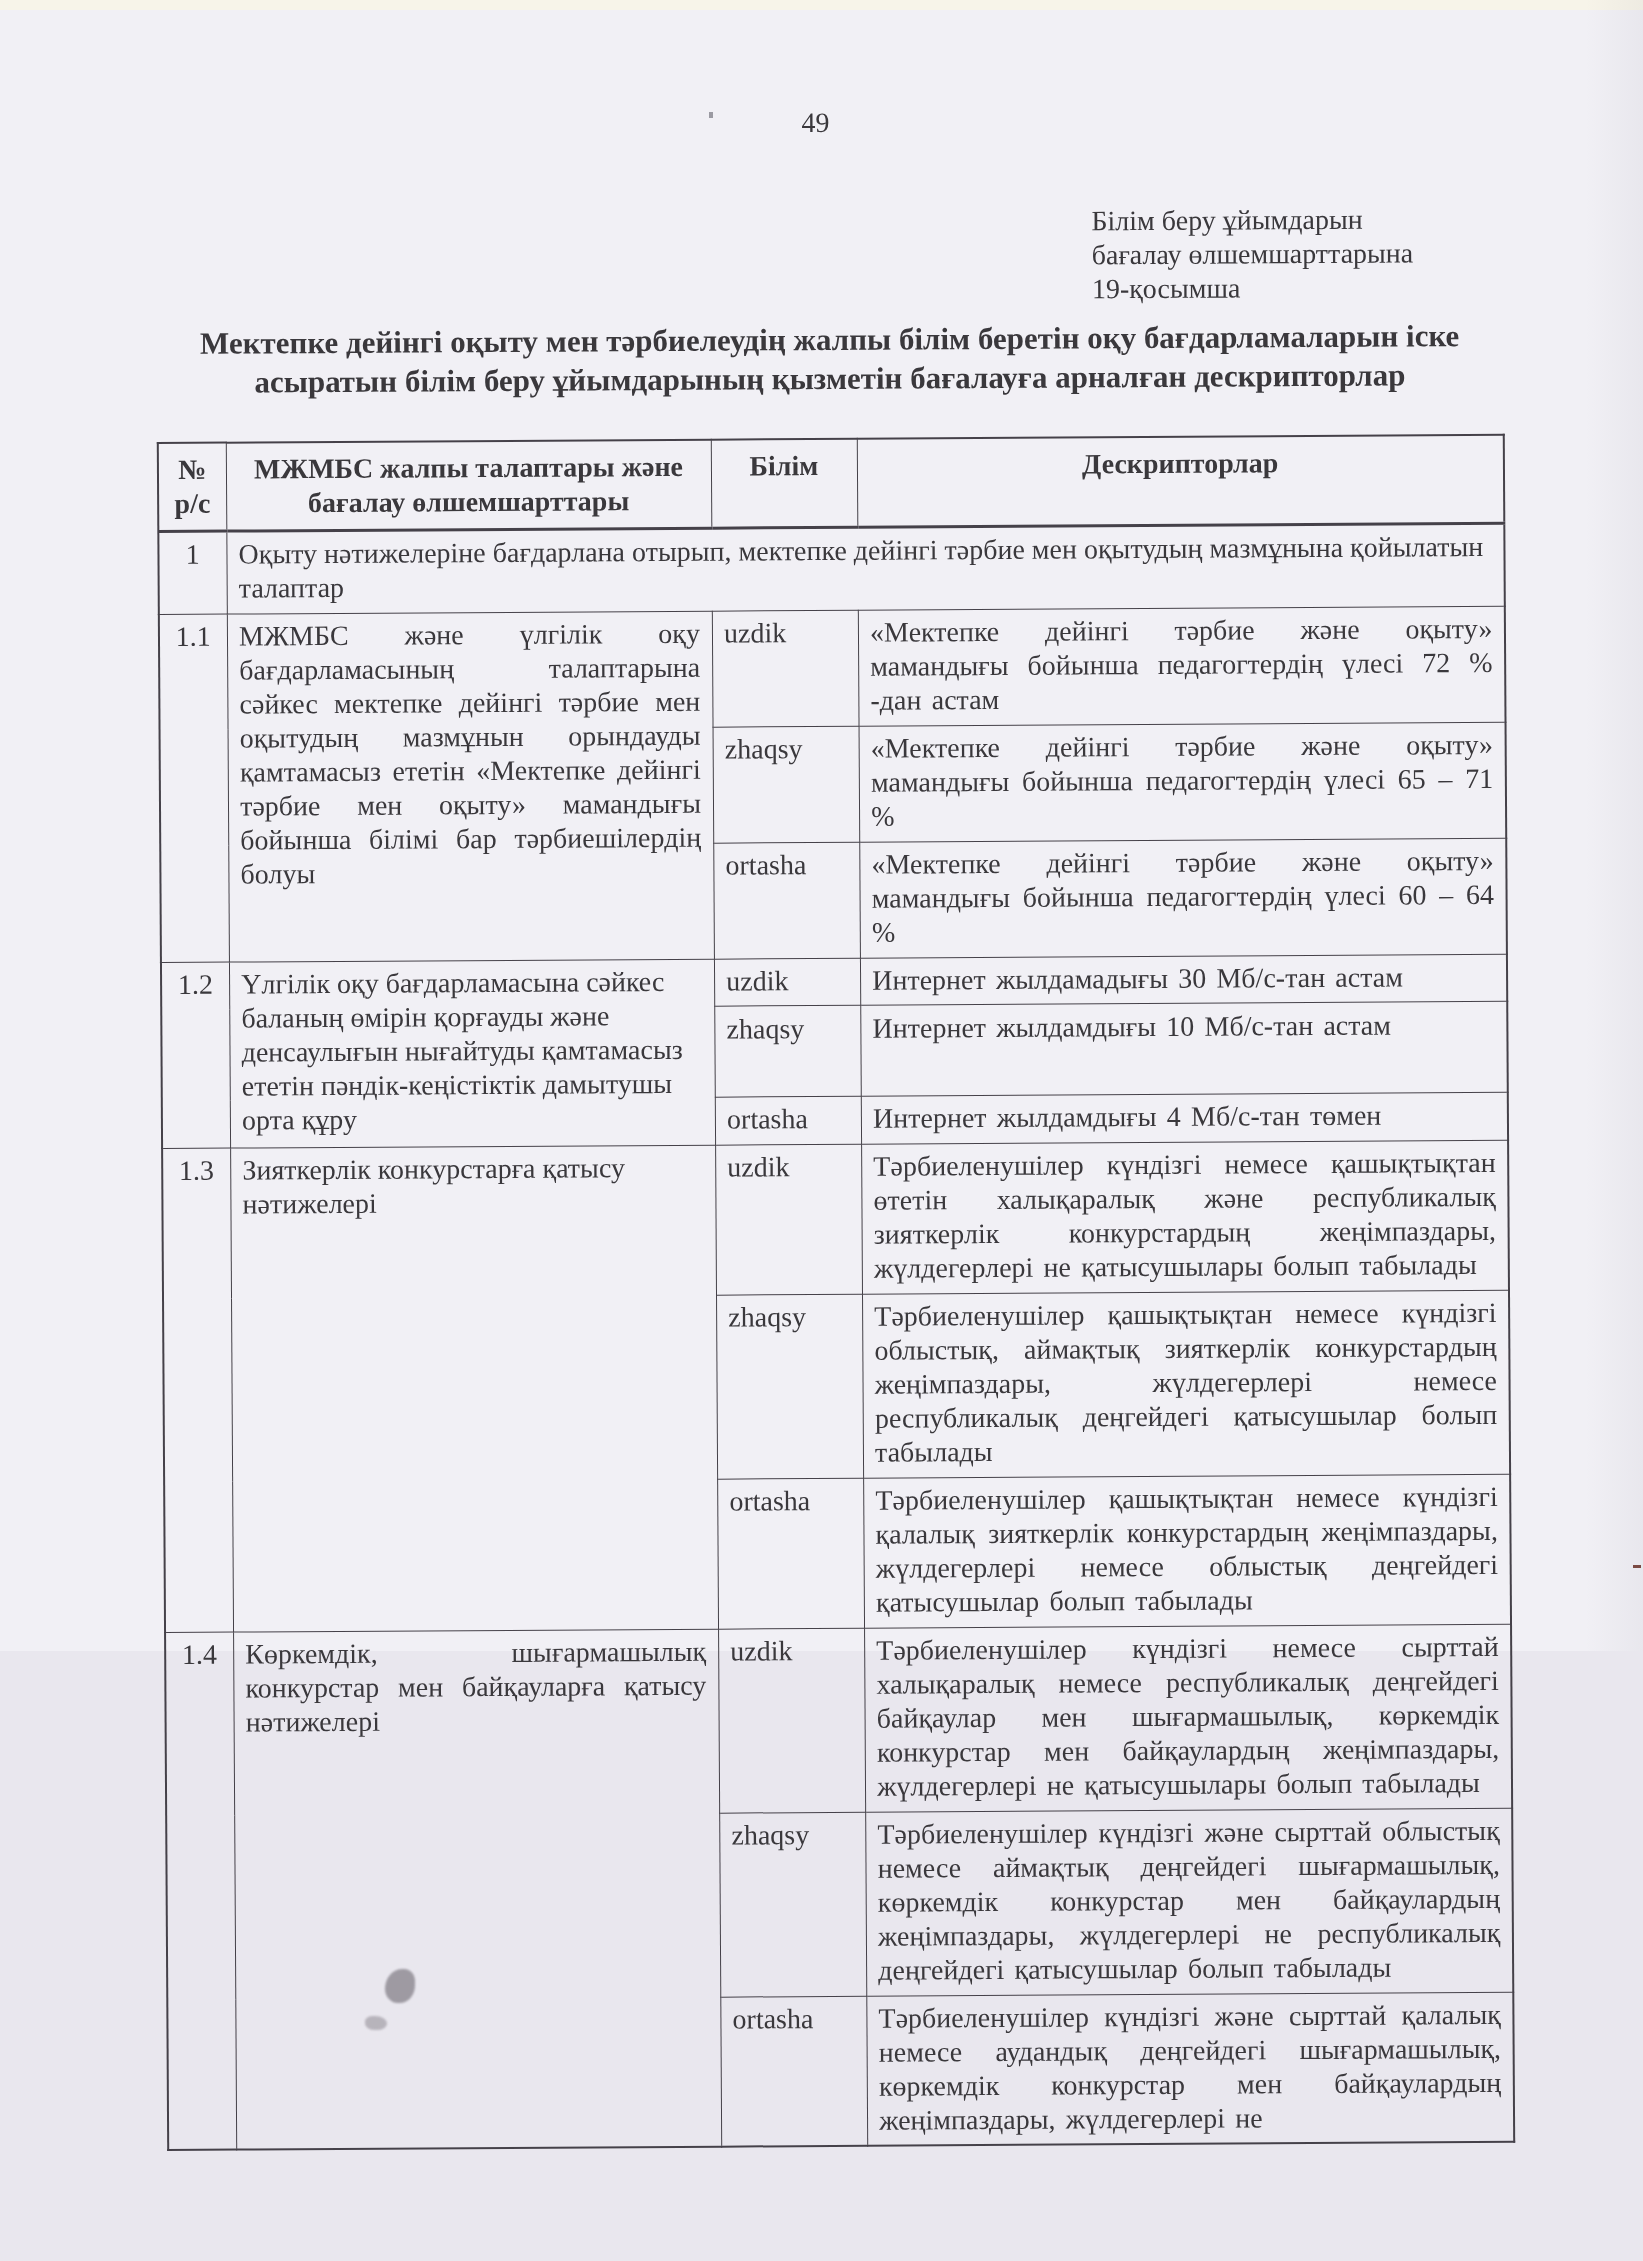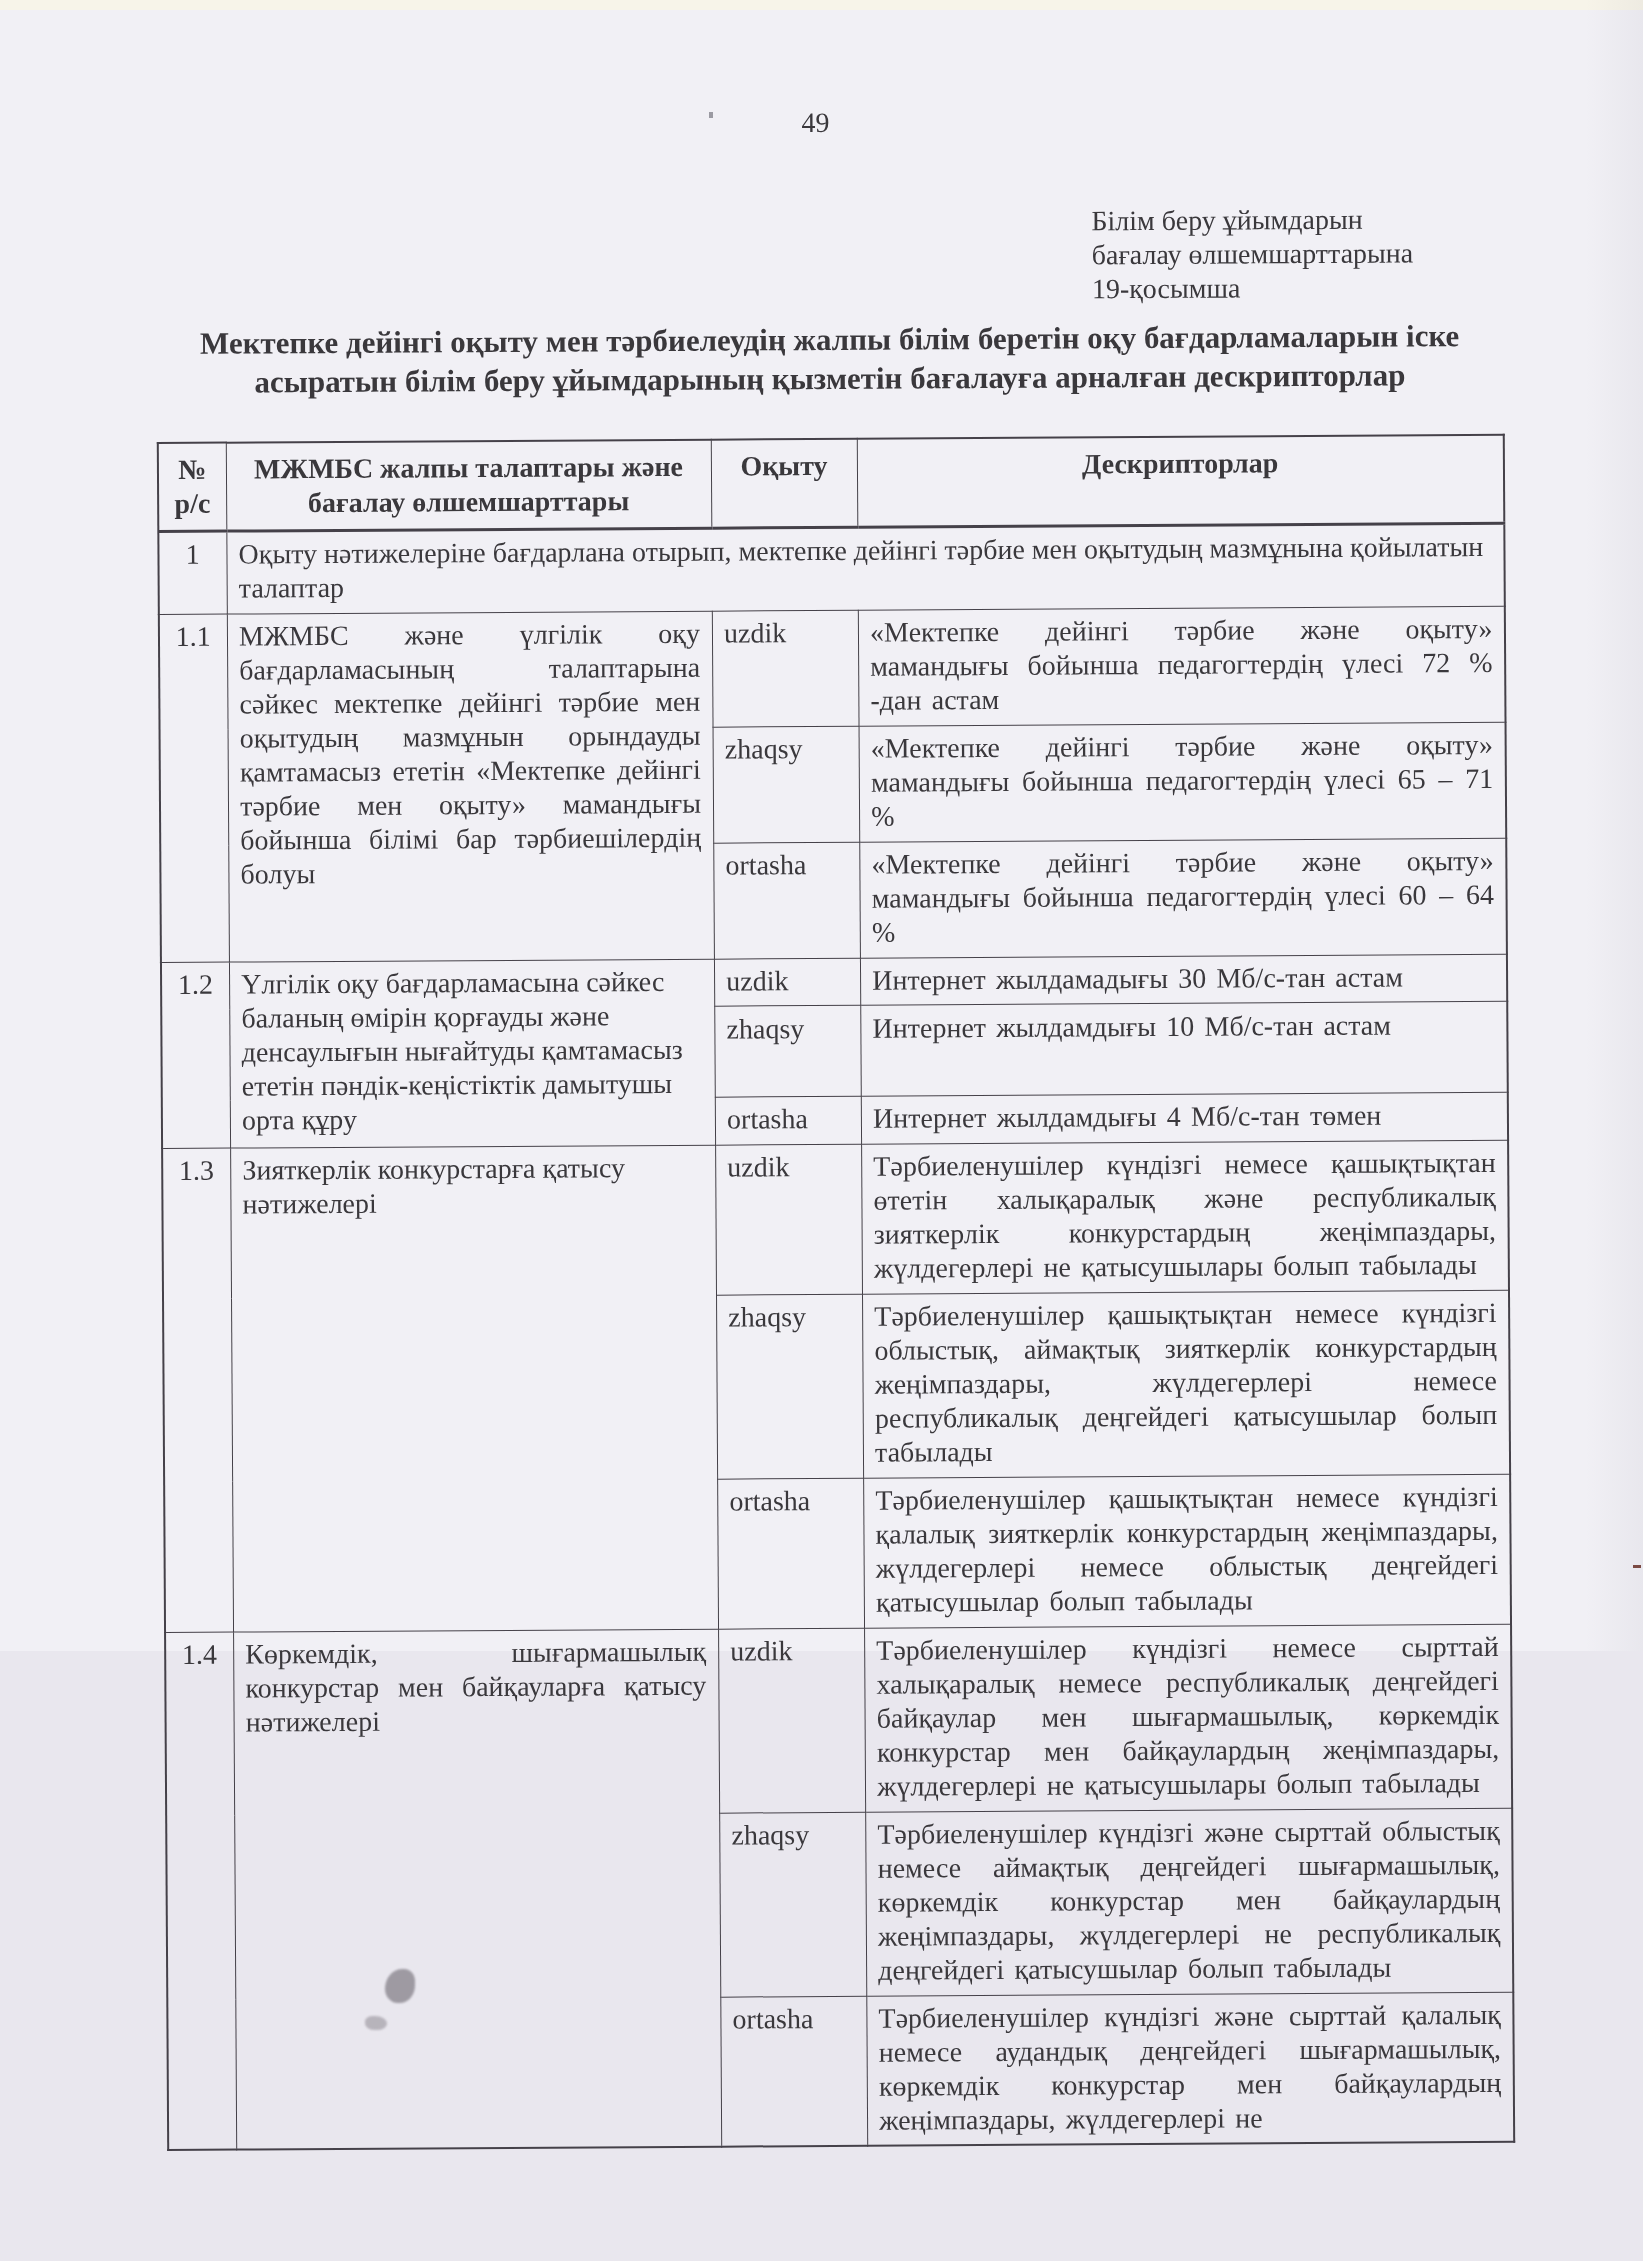--- a/index.html
+++ b/index.html
@@ -104,21 +104,21 @@
       <colgroup>
         <col style="width:68px">
         <col style="width:485px">
         <col style="width:146px">
         <col>
       </colgroup>
       <thead>
         <tr>
           <th>№ р/с</th>
           <th>МЖМБС жалпы талаптары және бағалау өлшемшарттары</th>
-          <th>Оқыту</th>
+          <th>Білім</th>
           <th>Дескрипторлар</th>
         </tr>
       </thead>
       <tbody>
         <tr>
           <td class="num-cell">1</td>
           <td colspan="3" class="crit">Оқыту нәтижелеріне бағдарлана отырып, мектепке дейінгі тәрбие мен оқытудың мазмұнына қойылатын талаптар</td>
         </tr>
 
         <tr>

